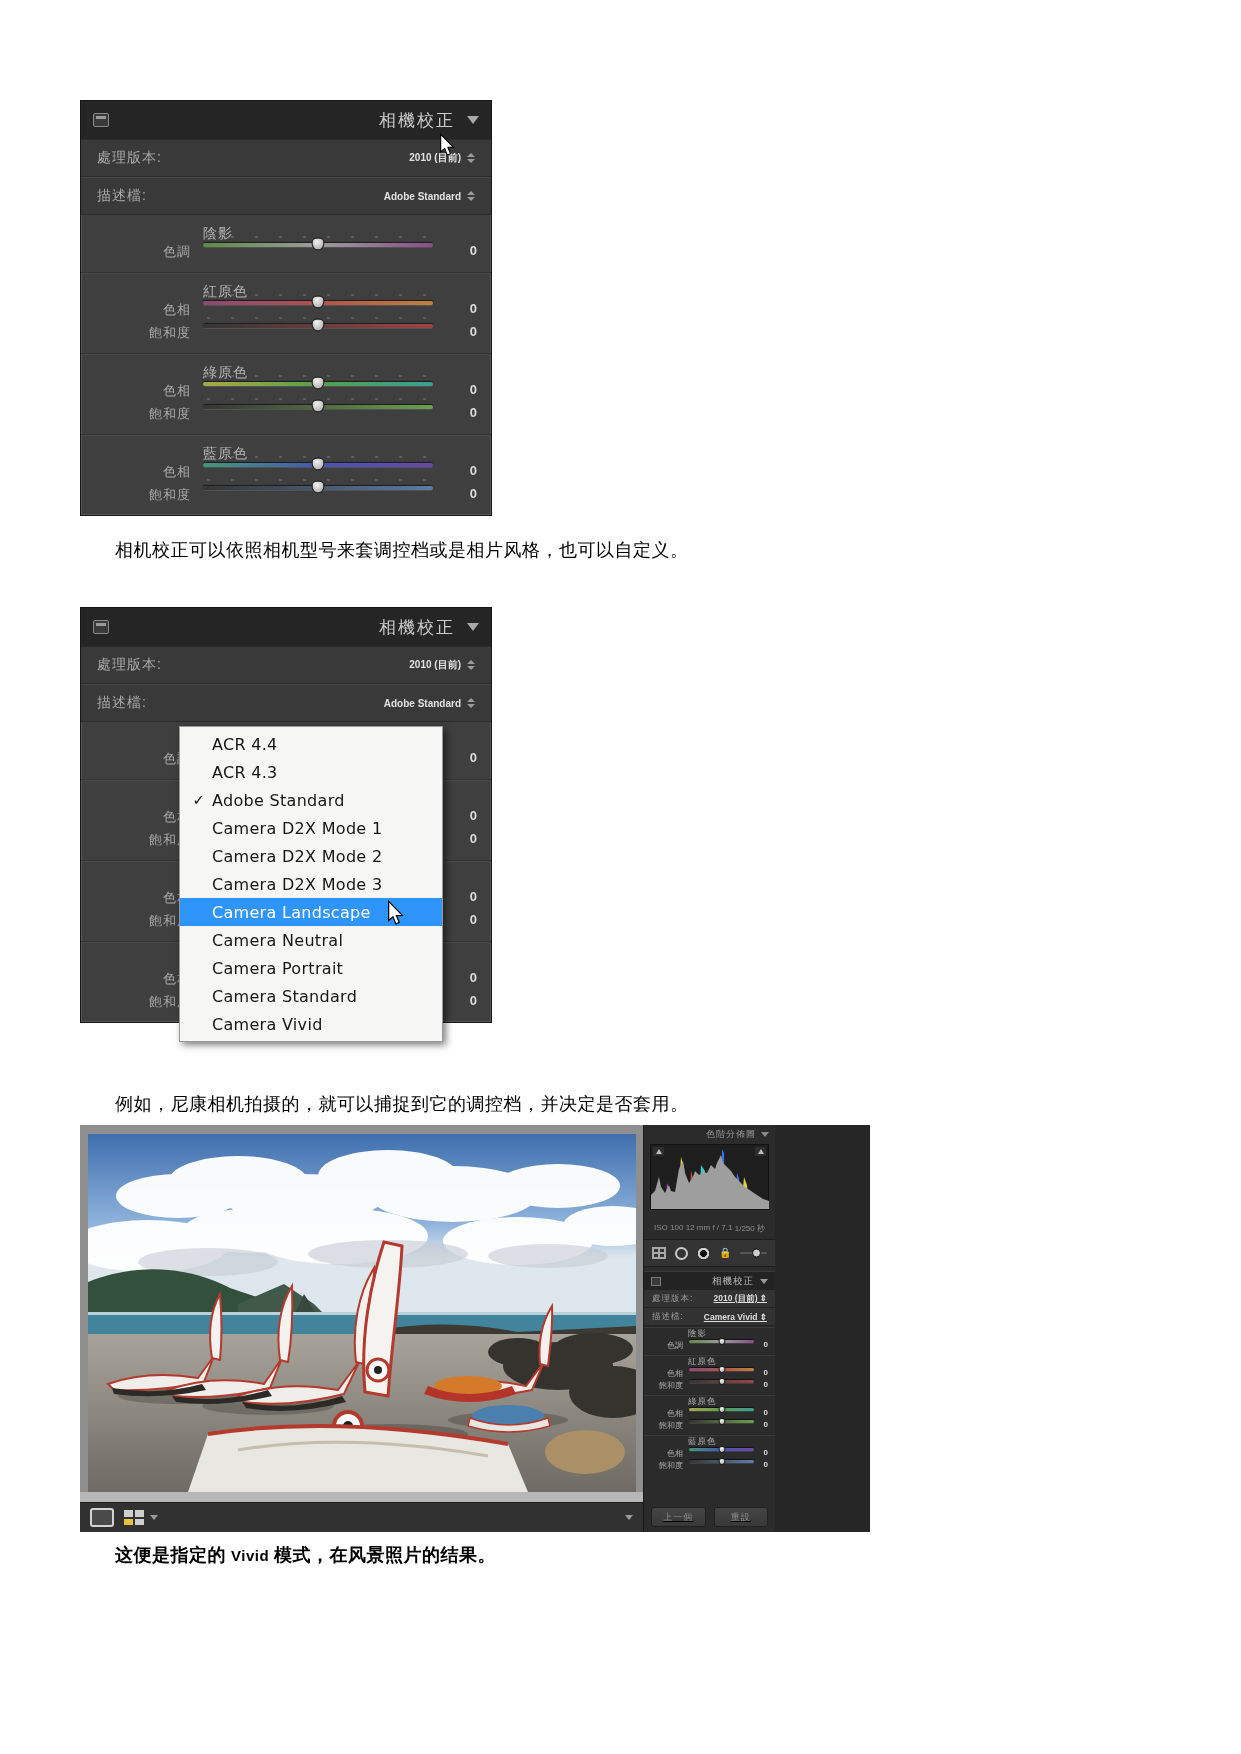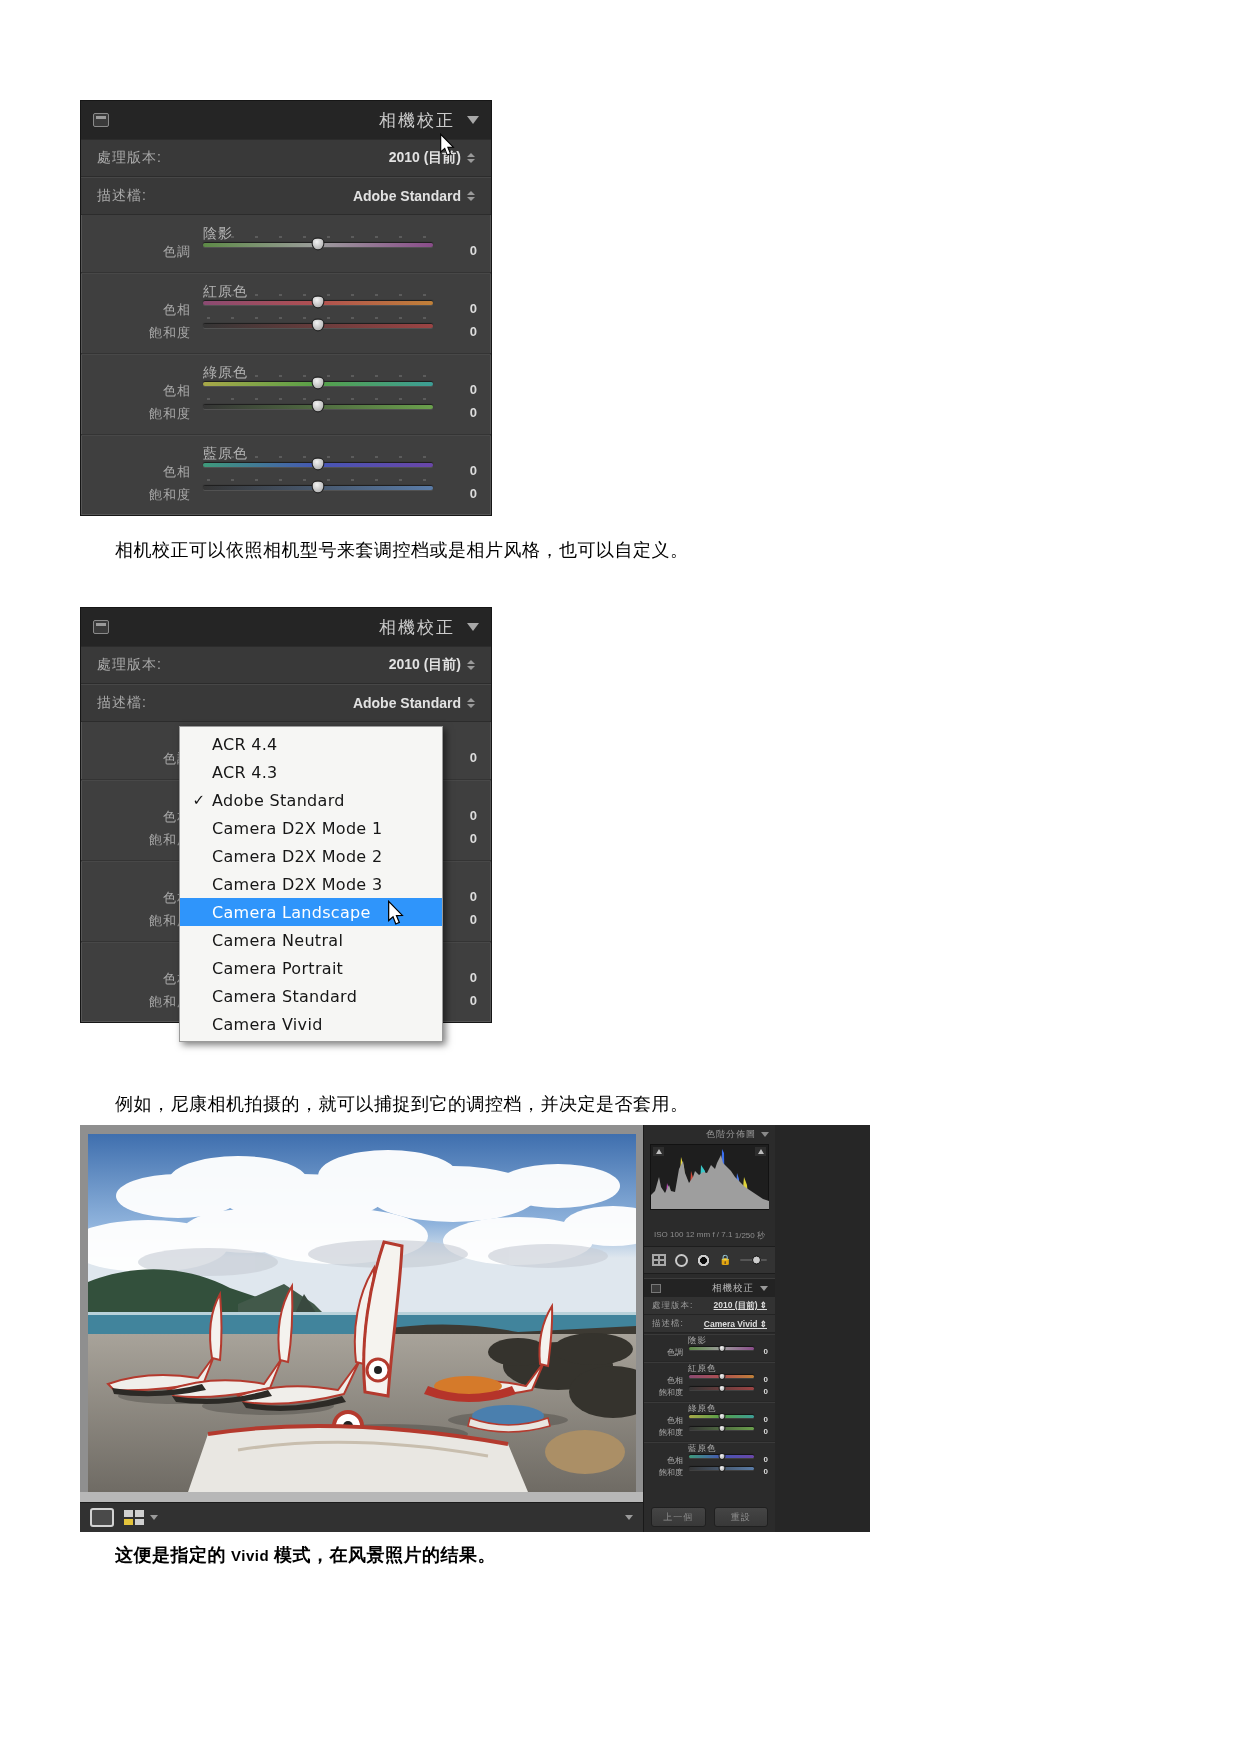--- a/index.html
+++ b/index.html
@@ -18,21 +18,21 @@
   .collapse-box{width:14px;height:12px;border:1px solid #8a8a8a;background:#3a3a3a;
                 border-radius:2px;position:relative;}
   .collapse-box::after{content:"";position:absolute;left:2px;right:2px;top:2px;height:3px;background:#9a9a9a;}
   .lr-title{margin-left:auto;color:#cbcbcb;font-size:17px;letter-spacing:2px;}
   .tri{width:0;height:0;border-left:6px solid transparent;border-right:6px solid transparent;
        border-top:8px solid #a8a8a8;margin-left:12px;}
   .lr-row{height:36px;background:#393939;border-top:1px solid #2c2c2c;border-bottom:1px solid #2c2c2c;
           display:flex;align-items:center;padding:0 16px;}
   .lr-row + .lr-row{border-top:1px solid #474747;}
   .lr-label{color:#a9a9a9;font-size:14px;letter-spacing:1px;}
-  .lr-value{margin-left:auto;color:#e2e2e2;font-size:14px;font-weight:bold;}
+  .lr-value{margin-left:auto;color:#e2e2e2;font-size:10px;font-weight:bold;}
   .stepper{display:inline-flex;flex-direction:column;gap:2px;margin-left:6px;vertical-align:middle;}
   .stepper i{display:block;width:0;height:0;border-left:4px solid transparent;border-right:4px solid transparent;}
   .stepper .up{border-bottom:4px solid #9a9a9a;}
   .stepper .dn{border-top:4px solid #9a9a9a;}
 
   .lr-sections{position:relative;}
   .sec{border-top:1px solid #343434;box-shadow:0 1px 0 #484848 inset;padding:2px 0 6px;}
   .sec:first-child{border-top:none;box-shadow:none;}
   .sec-title{margin-left:122px;color:#b6b6b6;font-size:14px;height:26px;display:flex;align-items:flex-end;letter-spacing:1px;}
   .srow{display:flex;align-items:flex-start;height:23px;padding:0 14px;}
@@ -77,21 +77,21 @@
   .sidebar{position:absolute;left:563px;top:0;width:132px;height:407px;background:#2b2b2b;
            border-left:1px solid #191919;box-sizing:border-box;display:flex;flex-direction:column;}
   .hist-head{height:15px;display:flex;align-items:center;justify-content:flex-end;padding:2px 6px 0;}
   .hist-title{color:#9a9a9a;font-size:9px;letter-spacing:1px;}
   .hist-head .mini-tri{width:0;height:0;border-left:4px solid transparent;border-right:4px solid transparent;
         border-top:5px solid #8a8a8a;margin-left:5px;}
   .hist-box{margin:2px 6px 0;height:64px;background:#1e1e1e;border:1px solid #121212;position:relative;}
   .clip{position:absolute;top:2px;width:11px;height:9px;background:#2e2e2e;display:flex;align-items:center;justify-content:center;}
   .clip.l{left:2px;} .clip.r{right:2px;}
   .clip i{width:0;height:0;border-left:3px solid transparent;border-right:3px solid transparent;border-bottom:5px solid #bdbdbd;}
-  .hist-meta{display:flex;justify-content:space-between;padding:20px 10px 2px;color:#8d8d8d;font-size:8px;}
+  .hist-meta{display:flex;justify-content:space-between;padding:13px 10px 2px;color:#8d8d8d;font-size:8px;}
   .tools{height:26px;margin-top:3px;background:#333;border-top:1px solid #1d1d1d;border-bottom:1px solid #1d1d1d;
          display:flex;align-items:center;gap:9px;padding:0 8px;}
   .dotgrid{width:14px;height:12px;
            background-image:repeating-linear-gradient(90deg,#bdbdbd 0 2px,transparent 2px 6px),
                             repeating-linear-gradient(0deg,#bdbdbd 0 2px,transparent 2px 5px);
            -webkit-mask:linear-gradient(#000,#000);opacity:.85;}
   .circ{width:13px;height:13px;border:2px solid #c9c9c9;border-radius:50%;box-sizing:border-box;}
   .spot{width:13px;height:13px;border-radius:50%;background:radial-gradient(circle,#0c0c0c 0 35%,#cfcfcf 40% 60%,#2a2a2a 65%);}
   .lockg{color:#bdbdbd;font-size:10px;line-height:10px;}
   .tslider{flex:1;height:2px;background:#555;position:relative;border-radius:1px;}
@@ -108,21 +108,21 @@
   .m-row{height:17px;display:flex;align-items:center;padding:0 8px;border-bottom:1px solid #242424;background:#323232;}
   .m-label{color:#9a9a9a;font-size:8.5px;letter-spacing:1px;}
   .m-value{margin-left:auto;color:#dedede;font-size:8.5px;font-weight:bold;text-decoration:underline;}
   .mini-secs .sec{padding:0 0 2px;border-top:1px solid #272727;box-shadow:0 1px 0 #3a3a3a inset;}
   .mini-secs .sec-title{margin-left:44px;font-size:8.5px;height:13px;color:#b0b0b0;}
   .mini-secs .srow{height:12px;padding:0 7px;}
   .mini-secs .slabel{width:32px;font-size:8px;padding-right:6px;letter-spacing:0;}
   .mini-secs .strack{height:3px;}
   .mini-secs .sknob{width:7px;height:7px;}
   .mini-secs .sval{width:14px;font-size:8px;}
-  .btn-row{margin-top:auto;display:flex;gap:8px;padding:4px 7px 5px;}
+  .btn-row{margin-top:auto;display:flex;gap:8px;padding:4px 7px 5px;text-decoration:underline;}
   .lr-btn{flex:1;height:18px;background:linear-gradient(#454545,#383838);border:1px solid #202020;
           border-radius:3px;color:#8f8f8f;font-size:9px;display:flex;align-items:center;justify-content:center;letter-spacing:1px;}
 </style>
 </head>
 <body>
 
 <div class="lrpanel" style="left:80px;top:100px;">
   <div class="lr-head">
     <div class="collapse-box"></div>
     <div class="lr-title">相機校正</div>

